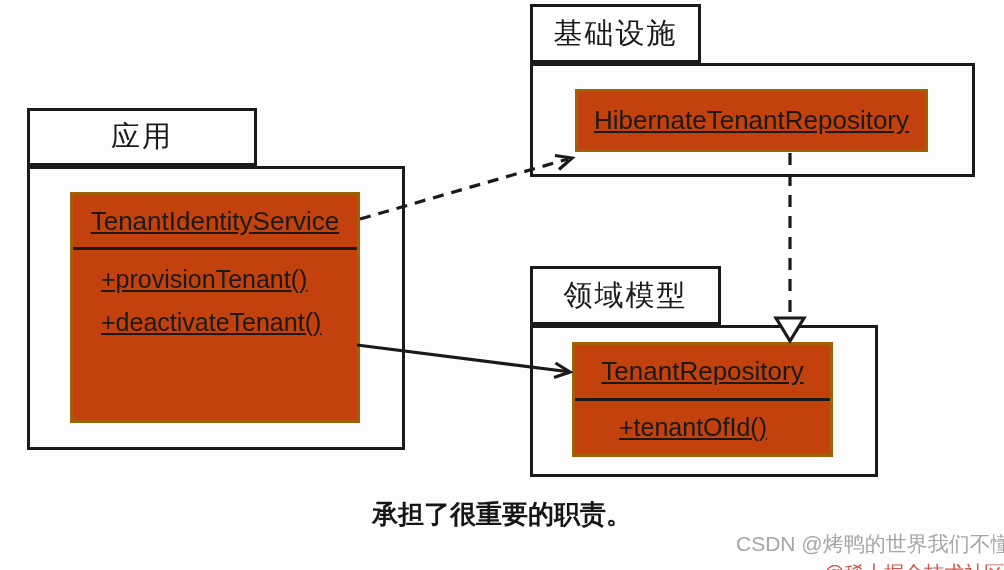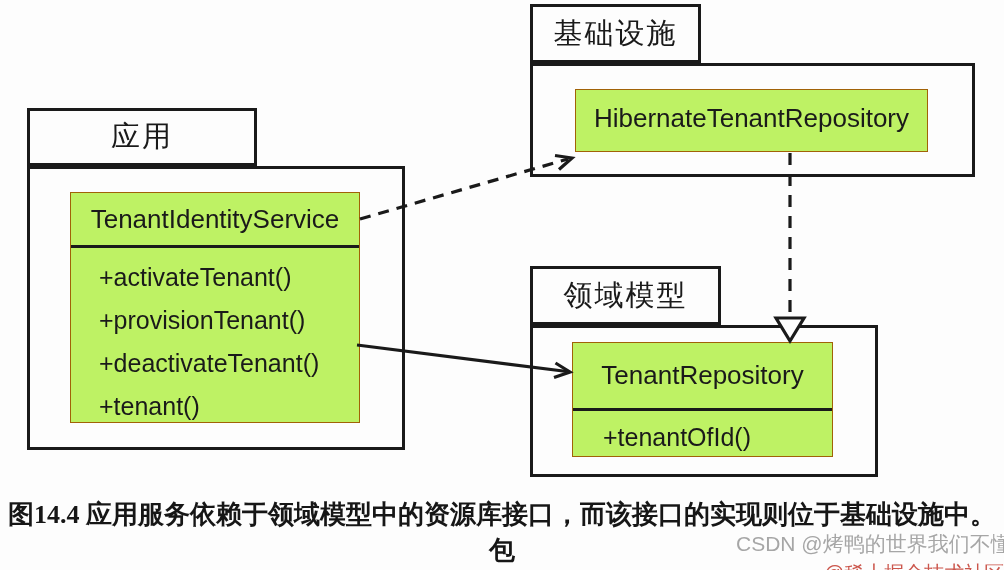--- a/index.html
+++ b/index.html
@@ -10,21 +10,21 @@
   }
   .pkg-tab{
     position:absolute;border:3px solid #1a1a1a;background:#fdfdfd;z-index:2;
     display:flex;align-items:center;justify-content:center;
     font-size:29px;letter-spacing:2px;
   }
   .pkg-body{
     position:absolute;border:3px solid #1a1a1a;background:#fdfdfd;z-index:1;
   }
   .cls{
-    position:absolute;border:1px solid #a16207;background:#bef264;z-index:2;
+    position:absolute;border:3px solid #a16207;background:#c2410c;z-index:2;text-decoration:underline;
   }
   .cls-title{
     display:flex;align-items:center;justify-content:center;
     font-size:26px;
   }
   .cls-title.bordered{border-bottom:3px solid #1a1a1a;}
   .cls-methods{font-size:25px;}
   .cls-method{white-space:nowrap;}
   #arrows{position:absolute;left:0;top:0;z-index:3;pointer-events:none;}
   #caption{
@@ -42,44 +42,42 @@
 <div id="stage">
 
   <div class="pkg-tab" style="left:27px;top:108px;width:230px;height:58px;">
     <span>应用</span>
   </div>
   <div class="pkg-body" style="left:27px;top:166px;width:378px;height:284px;"></div>
 
   <div class="cls" style="left:70px;top:192px;width:290px;height:231px;">
     <div class="cls-title bordered" style="height:55px;">TenantIdentityService</div>
     <div class="cls-methods" style="padding:8px 0 0 28px;line-height:43px;">
-      <div class="cls-method">+activateTenant()</div>
       <div class="cls-method">+provisionTenant()</div>
       <div class="cls-method">+deactivateTenant()</div>
-      <div class="cls-method">+tenant()</div>
     </div>
   </div>
 
   <div class="pkg-tab" style="left:530px;top:4px;width:171px;height:59px;">
     <span>基础设施</span>
   </div>
   <div class="pkg-body" style="left:530px;top:63px;width:445px;height:114px;"></div>
 
   <div class="cls" style="left:575px;top:89px;width:353px;height:63px;">
     <div class="cls-title" style="height:57px;">HibernateTenantRepository</div>
   </div>
 
   <div class="pkg-tab" style="left:530px;top:266px;width:191px;height:59px;">
     <span>领域模型</span>
   </div>
   <div class="pkg-body" style="left:530px;top:325px;width:348px;height:152px;"></div>
 
   <div class="cls" style="left:572px;top:342px;width:261px;height:115px;">
-    <div class="cls-title bordered" style="height:68px;">TenantRepository</div>
-    <div class="cls-methods" style="padding-left:30px;line-height:53px;">
+    <div class="cls-title bordered" style="height:56px;">TenantRepository</div>
+    <div class="cls-methods" style="padding-left:44px;line-height:53px;">
       <div class="cls-method">+tenantOfId()</div>
     </div>
   </div>
 
   <svg id="arrows" width="1004" height="570" viewBox="0 0 1004 570">
 
     <g stroke="#1a1a1a" stroke-width="3.2" fill="none">
       <line x1="360" y1="219" x2="568" y2="159" stroke-dasharray="11 8"></line>
       <polyline points="555,155.5 572,158 559,169.5"></polyline>
     </g>
@@ -89,20 +87,19 @@
       <polygon points="776,318 804,318 790,341" fill="#fdfdfd"></polygon>
     </g>
 
     <g stroke="#1a1a1a" stroke-width="3.2" fill="none">
       <line x1="357" y1="345" x2="567" y2="371.5"></line>
       <polyline points="555.5,363 570,372 554,377.5"></polyline>
     </g>
   </svg>
 
   <div id="caption">
-    <div>图14.4 应用服务依赖于领域模型中的资源库接口，而该接口的实现则位于基础设施中。包</div>
     <div>承担了很重要的职责。</div>
   </div>
 
   <div id="wm-juejin" class="watermark">@稀土掘金技术社区</div>
   <div id="wm-csdn" class="watermark">CSDN @烤鸭的世界我们不懂</div>
 
 </div>
 
 </body></html>

